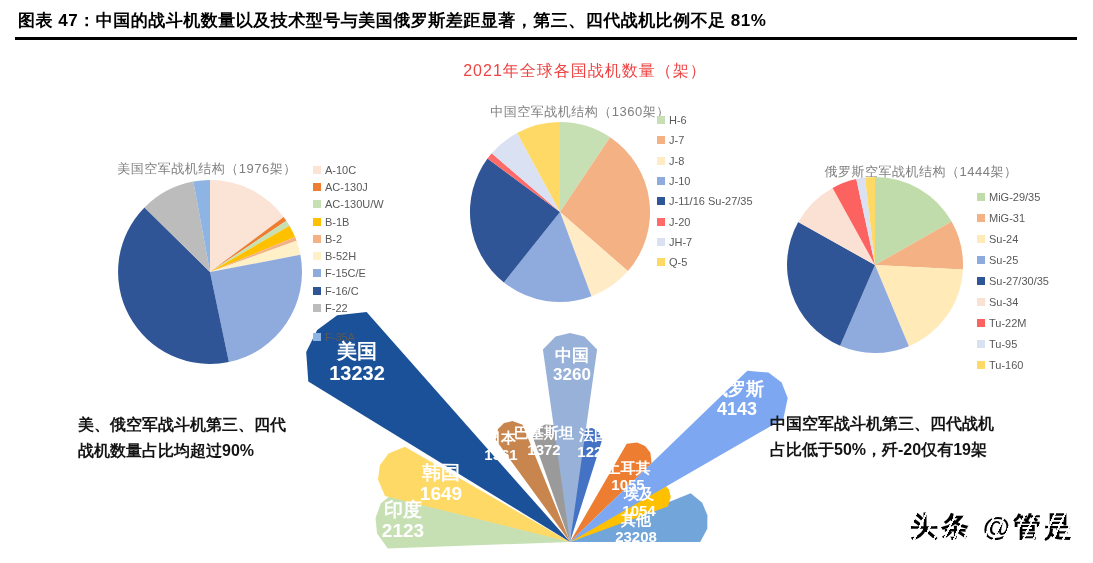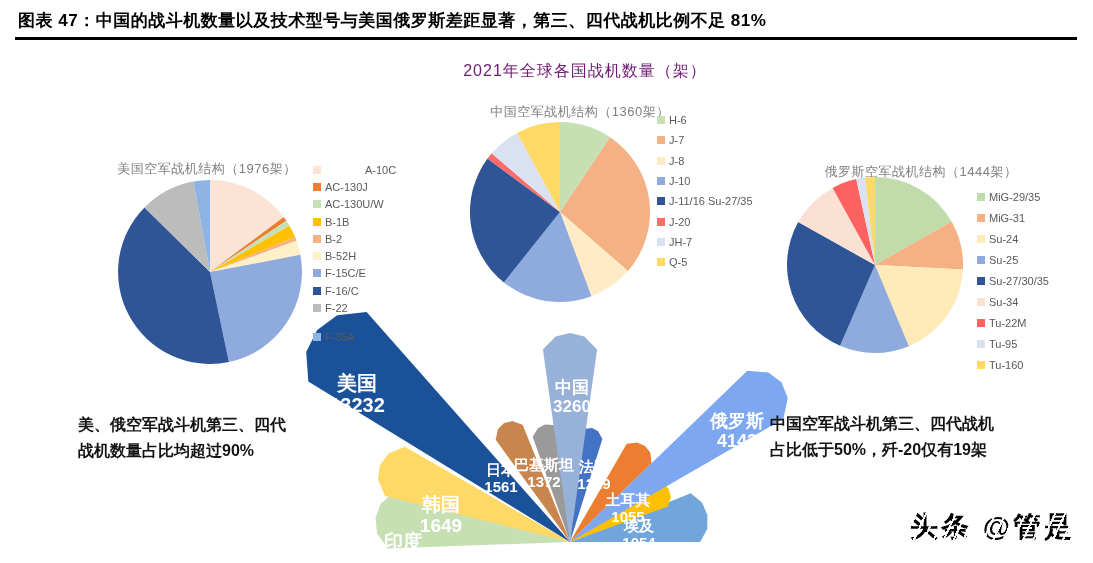--- a/index.html
+++ b/index.html
@@ -1,27 +1,27 @@
 <!DOCTYPE html>
 <html><head>
 <meta charset="utf-8">
 <style>
   html,body{margin:0;padding:0;background:#fff;}
   body{font-family:"Liberation Sans","DejaVu Sans",sans-serif;}
   .page{position:relative;width:1093px;height:563px;background:#ffffff;overflow:hidden;}
   .header-title{position:absolute;left:18px;top:9px;font-size:17px;font-weight:bold;color:#000;letter-spacing:.5px;white-space:nowrap;}
   .header-rule{position:absolute;left:15px;top:37px;width:1062px;height:0;border-top:3px solid #000;}
-  .chart-title{position:absolute;left:85px;top:61px;width:1000px;text-align:center;font-size:16px;color:#701a75;letter-spacing:1px;}
+  .chart-title{position:absolute;left:85px;top:61px;width:1000px;text-align:center;font-size:16px;color:#ef4444;letter-spacing:1px;}
   .pie-title{position:absolute;transform:translateX(-50%);font-size:13px;color:#7f7f7f;white-space:nowrap;letter-spacing:.5px;}
   #chart-svg{position:absolute;left:0;top:0;}
   .legend{position:absolute;}
   .legend-item{display:flex;align-items:center;font-size:11px;color:#595959;white-space:nowrap;}
   .swatch{width:8px;height:8px;margin-right:4px;flex:none;}
   .rose-labels{position:absolute;left:0;top:0;width:100%;height:100%;pointer-events:none;}
-  .rose-label{position:absolute;transform:translate(-50%,-50%);color:#fff;font-weight:bold;text-align:center;line-height:1.12;white-space:nowrap;margin-top:32px;}
+  .rose-label{position:absolute;transform:translate(-50%,-50%);color:#fff;font-weight:bold;text-align:center;line-height:1.12;white-space:nowrap;}
   .annotation{position:absolute;font-weight:bold;font-size:16px;color:#141414;line-height:1.6;white-space:pre-line;}
   .annotation.left{left:78px;top:412px;}
   .annotation.right{left:770px;top:411px;}
   .watermark{position:absolute;right:18px;top:508px;font-size:28px;font-weight:bold;color:#000;letter-spacing:3px;}
   .watermark::after{content:"";position:absolute;inset:0;background:repeating-linear-gradient(115deg,transparent 0 7px,rgba(255,255,255,.95) 7px 9px);pointer-events:none;}
 </style>
 </head>
 <body>
 
 <div class="page">
@@ -70,21 +70,21 @@
       <polygon points="570.0,542.0 542.9,349.5 555.6,336.6 570.0,333.0 584.4,336.6 597.1,349.5" fill="#97b1d8"></polygon>
       <polygon points="570.0,542.0 747.3,370.8 768.5,372.5 781.6,382.5 787.7,397.9 783.4,418.8" fill="#7da7f0"></polygon>
       <polygon points="570.0,542.0 308.3,381.6 306.2,352.1 317.2,329.9 337.2,315.2 366.6,312.1" fill="#1b5198"></polygon>
     </svg>
 
   <div class="pie-title" style="left:207px;top:160px">美国空军战机结构（1976架）</div>
   <div class="pie-title" style="left:580px;top:103px">中国空军战机结构（1360架）</div>
   <div class="pie-title" style="left:921px;top:163px">俄罗斯空军战机结构（1444架）</div>
 
   <div class="legend" id="legend-0" style="left:313px;top:161px">
-      <div class="legend-item" style="height: 17.3px; gap: 40px;">
+      <div class="legend-item" style="height: 17.3px;">
         <span class="swatch" style="background: rgb(251, 227, 213);"></span>
         <span>A-10C</span>
       </div>
       <div class="legend-item" style="height: 17.3px;">
         <span class="swatch" style="background: rgb(237, 125, 49);"></span>
         <span>AC-130J</span>
       </div>
       <div class="legend-item" style="height: 17.3px;">
         <span class="swatch" style="background: rgb(198, 224, 180);"></span>
         <span>AC-130U/W</span>

